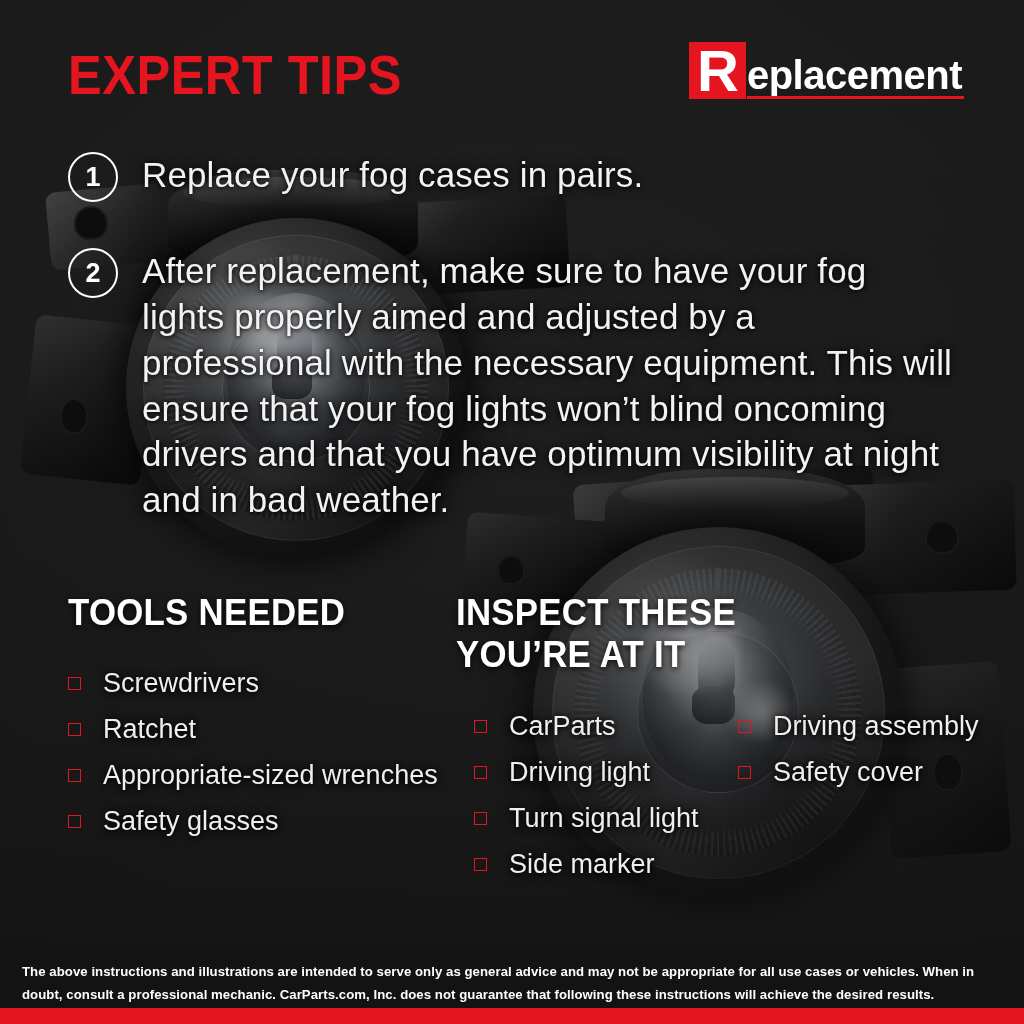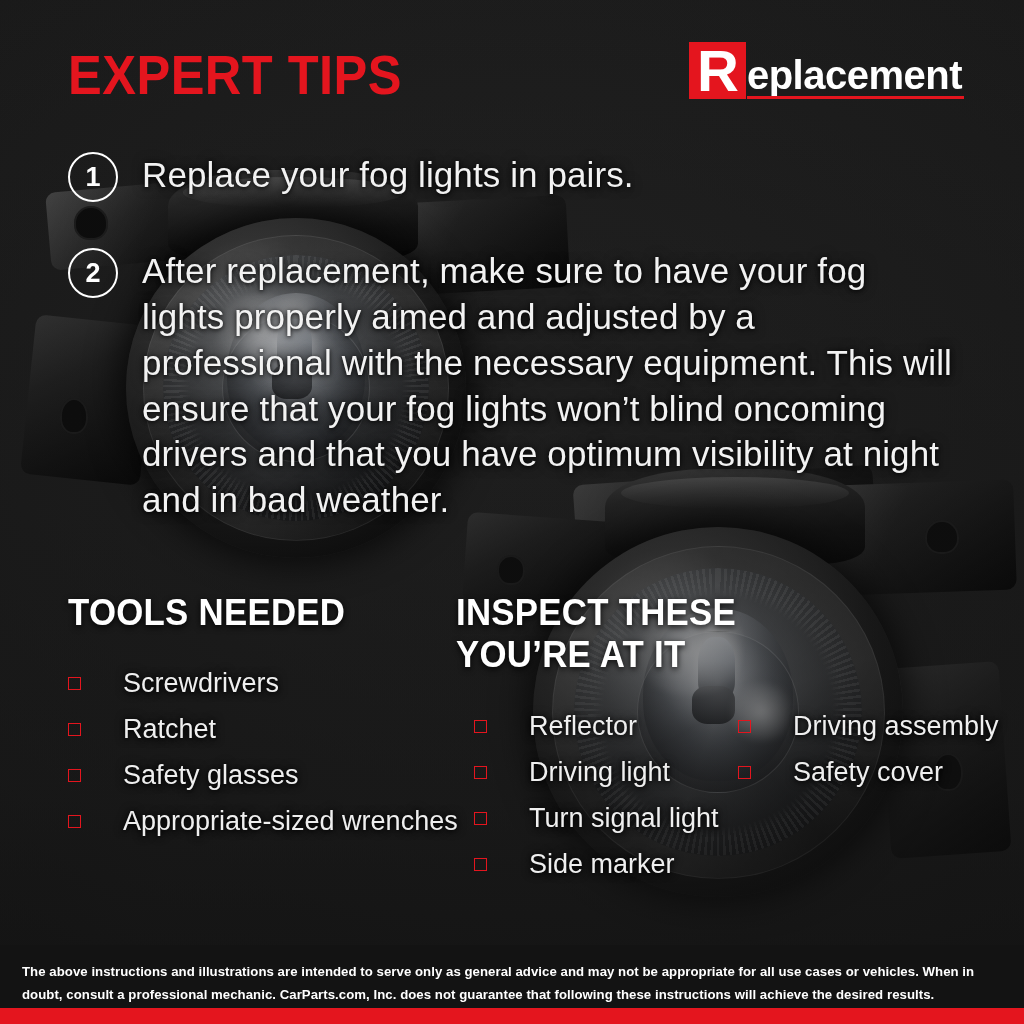--- a/index.html
+++ b/index.html
@@ -213,21 +213,20 @@
     text-shadow:0 2px 7px rgba(0,0,0,.9);
   }
   .tools-head{left:68px;top:592px;}
   .inspect-head{left:456px;top:592px;width:300px;}
 
   
   .check-list{position:absolute;}
   .check-item{
     display:flex;align-items:center;
     height:46px;
-    gap:20px;
   }
   .check-box{
     flex:0 0 auto;
     width:13px;height:13px;
     border:1.6px solid #e4151e;
     background:transparent;
     margin-right:22px;
   }
   .check-label{
     color:#efefef;
@@ -327,58 +326,58 @@
     <div class="logo">
       <span class="logo-r">R</span>
       <span class="logo-word-wrap">
         <span class="logo-word">eplacement</span>
         <span class="logo-underline"></span>
       </span>
     </div>
 
     <div class="tip tip1" style="width:880px;">
       <div class="tip-num">1</div>
-      <div class="tip-text">Replace your fog lights in pairs.</div>
+      <div class="tip-text">Replace your fog cases in pairs.</div>
     </div>
 
     <div class="tip tip2" style="width:905px;">
       <div class="tip-num">2</div>
       <div class="tip-text" style="max-width:810px;">After replacement, make sure to have your fog lights properly aimed and adjusted by a professional with the necessary equipment. This will ensure that your fog lights won’t blind oncoming drivers and that you have optimum visibility at night and in bad weather.</div>
     </div>
 
     <div class="sec-head tools-head">TOOLS NEEDED</div>
 
     <div class="check-list tools-list">
       <div class="check-item">
         <span class="check-box"></span>
         <span class="check-label">Screwdrivers</span>
       </div>
       <div class="check-item">
         <span class="check-box"></span>
         <span class="check-label">Ratchet</span>
       </div>
       <div class="check-item">
         <span class="check-box"></span>
+        <span class="check-label">Appropriate-sized wrenches</span>
+      </div>
+      <div class="check-item">
+        <span class="check-box"></span>
         <span class="check-label">Safety glasses</span>
-      </div>
-      <div class="check-item">
-        <span class="check-box"></span>
-        <span class="check-label">Appropriate-sized wrenches</span>
       </div>
     </div>
 
     <div class="sec-head inspect-head">
       <div>INSPECT THESE</div>
       <div>YOU’RE AT IT</div>
     </div>
 
     <div class="check-list inspect-col-a">
       <div class="check-item">
         <span class="check-box"></span>
-        <span class="check-label">Reflector</span>
+        <span class="check-label">CarParts</span>
       </div>
       <div class="check-item">
         <span class="check-box"></span>
         <span class="check-label">Driving light</span>
       </div>
       <div class="check-item">
         <span class="check-box"></span>
         <span class="check-label">Turn signal light</span>
       </div>
       <div class="check-item">

